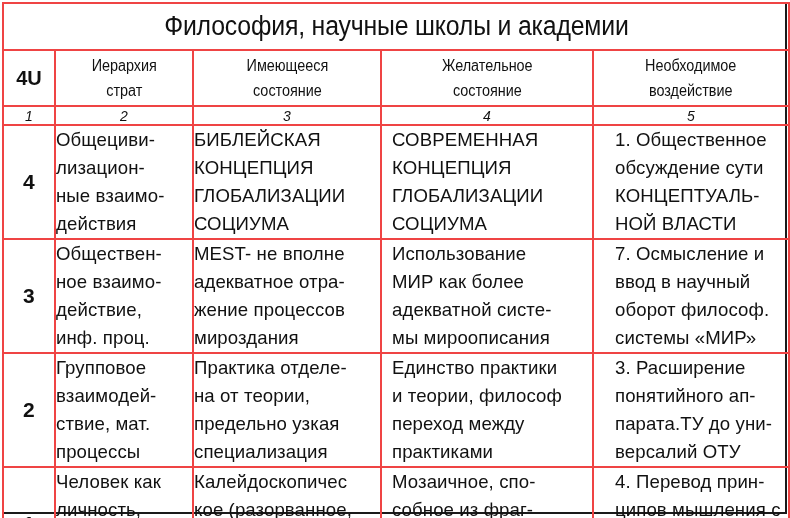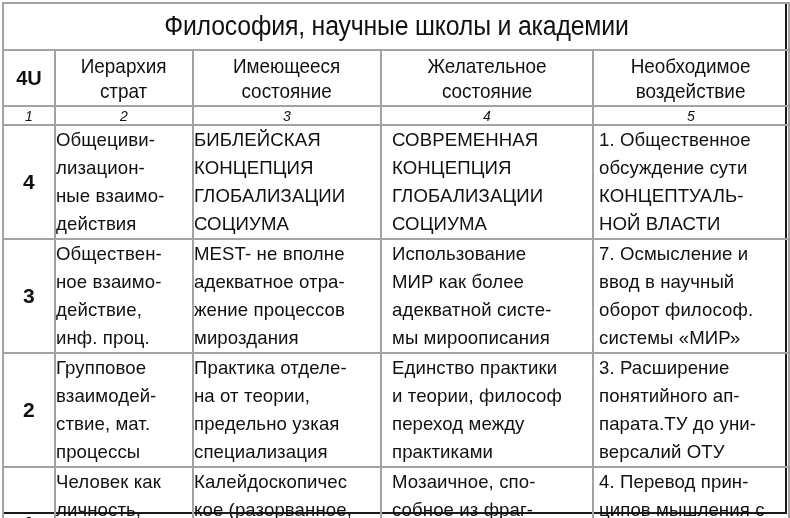--- a/index.html
+++ b/index.html
@@ -25,41 +25,41 @@
     }
     table.grid {
       position: absolute;
       left: 2px;
       top: 2px;
       width: 786px;
       border-collapse: collapse;
       table-layout: fixed;
     }
     table.grid td {
-      border: 2px solid #a3a3a3;
+      border: 2px solid #ef4444;
       padding: 0;
       vertical-align: middle;
       overflow: hidden;
     }
     .title-cell {
       height: 45px;
       text-align: center;
       font-size: 27px;
       letter-spacing: -0.2px;
       font-family: "Liberation Sans Narrow", "Liberation Sans", sans-serif;
       transform-origin: center;
     }
     .title-cell span {
       display: inline-block;
       transform: scaleX(0.92);
     }
     .head-row td {
       height: 54px;
       text-align: center;
-      font-size: 21px;
+      font-size: 16px;
       line-height: 25px;
     }
     .head-row td span.hd {
       display: inline-block;
       transform: scaleX(0.9);
     }
     .head-row td.key {
       font-weight: bold;
       font-size: 20px;
       margin-left: 42px;
@@ -82,21 +82,21 @@
     .data-row td.level {
       padding: 0;
       text-align: center;
       font-weight: bold;
       font-size: 21px;
     }
     .data-row td.c4 {
       padding-left: 10px;
     }
     .data-row td.c5 {
-      padding-left: 5px;
+      padding-left: 21px;
     }
   </style>
 </head>
 <body>
 
 <div class="sheet"></div>
 
 <table class="grid">
   <colgroup>
     <col style="width:52px">

